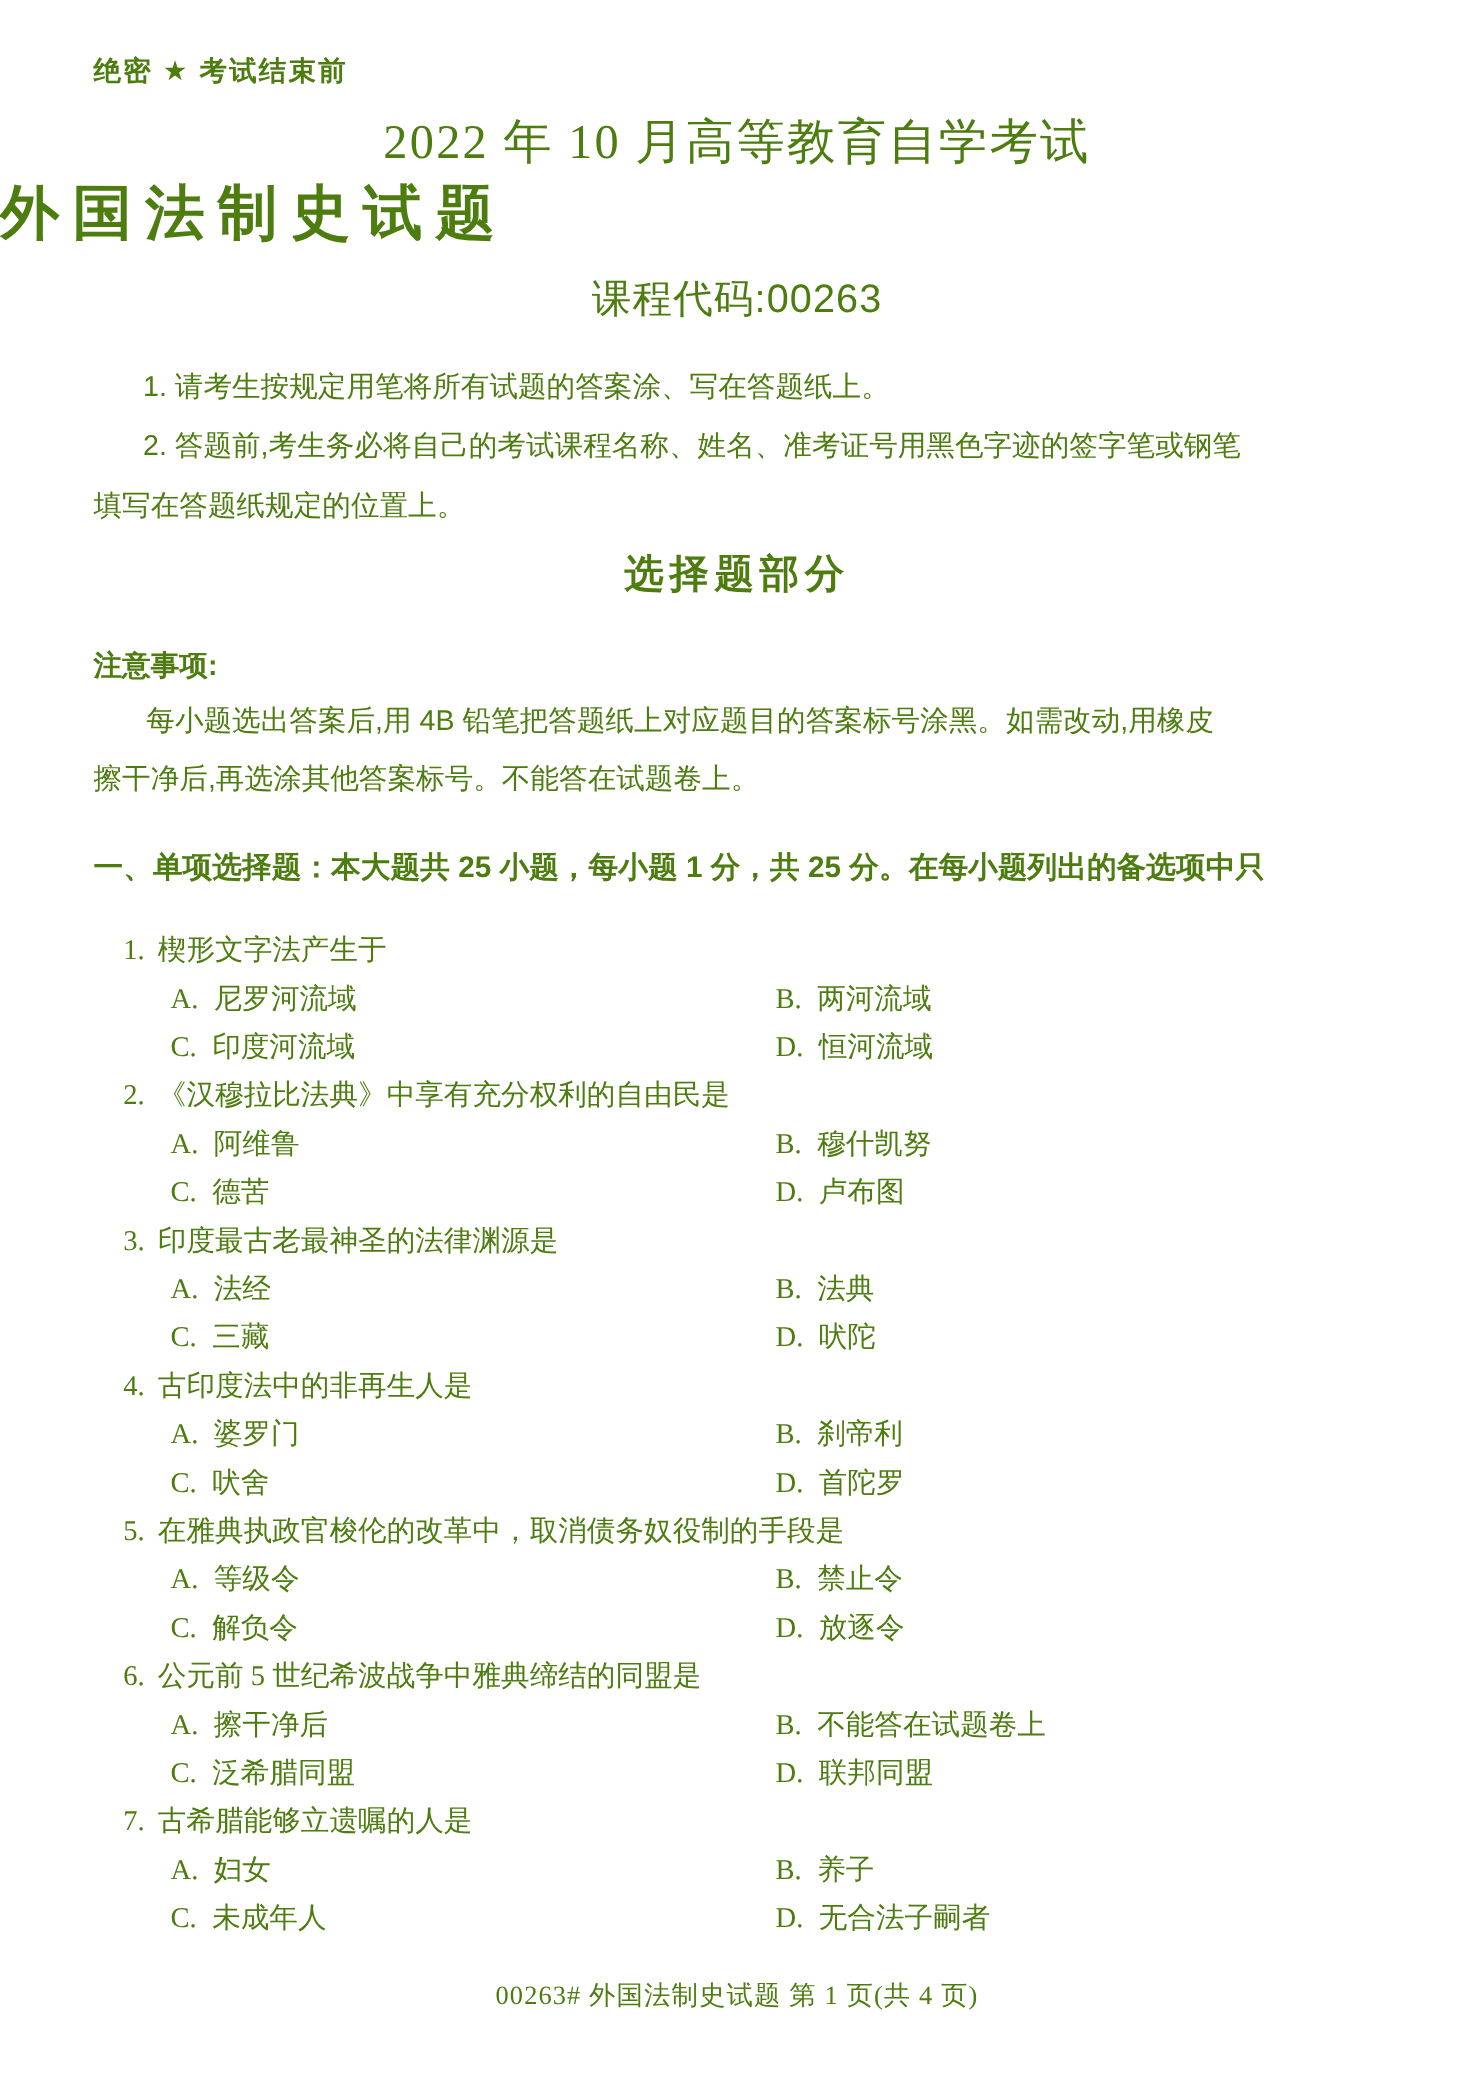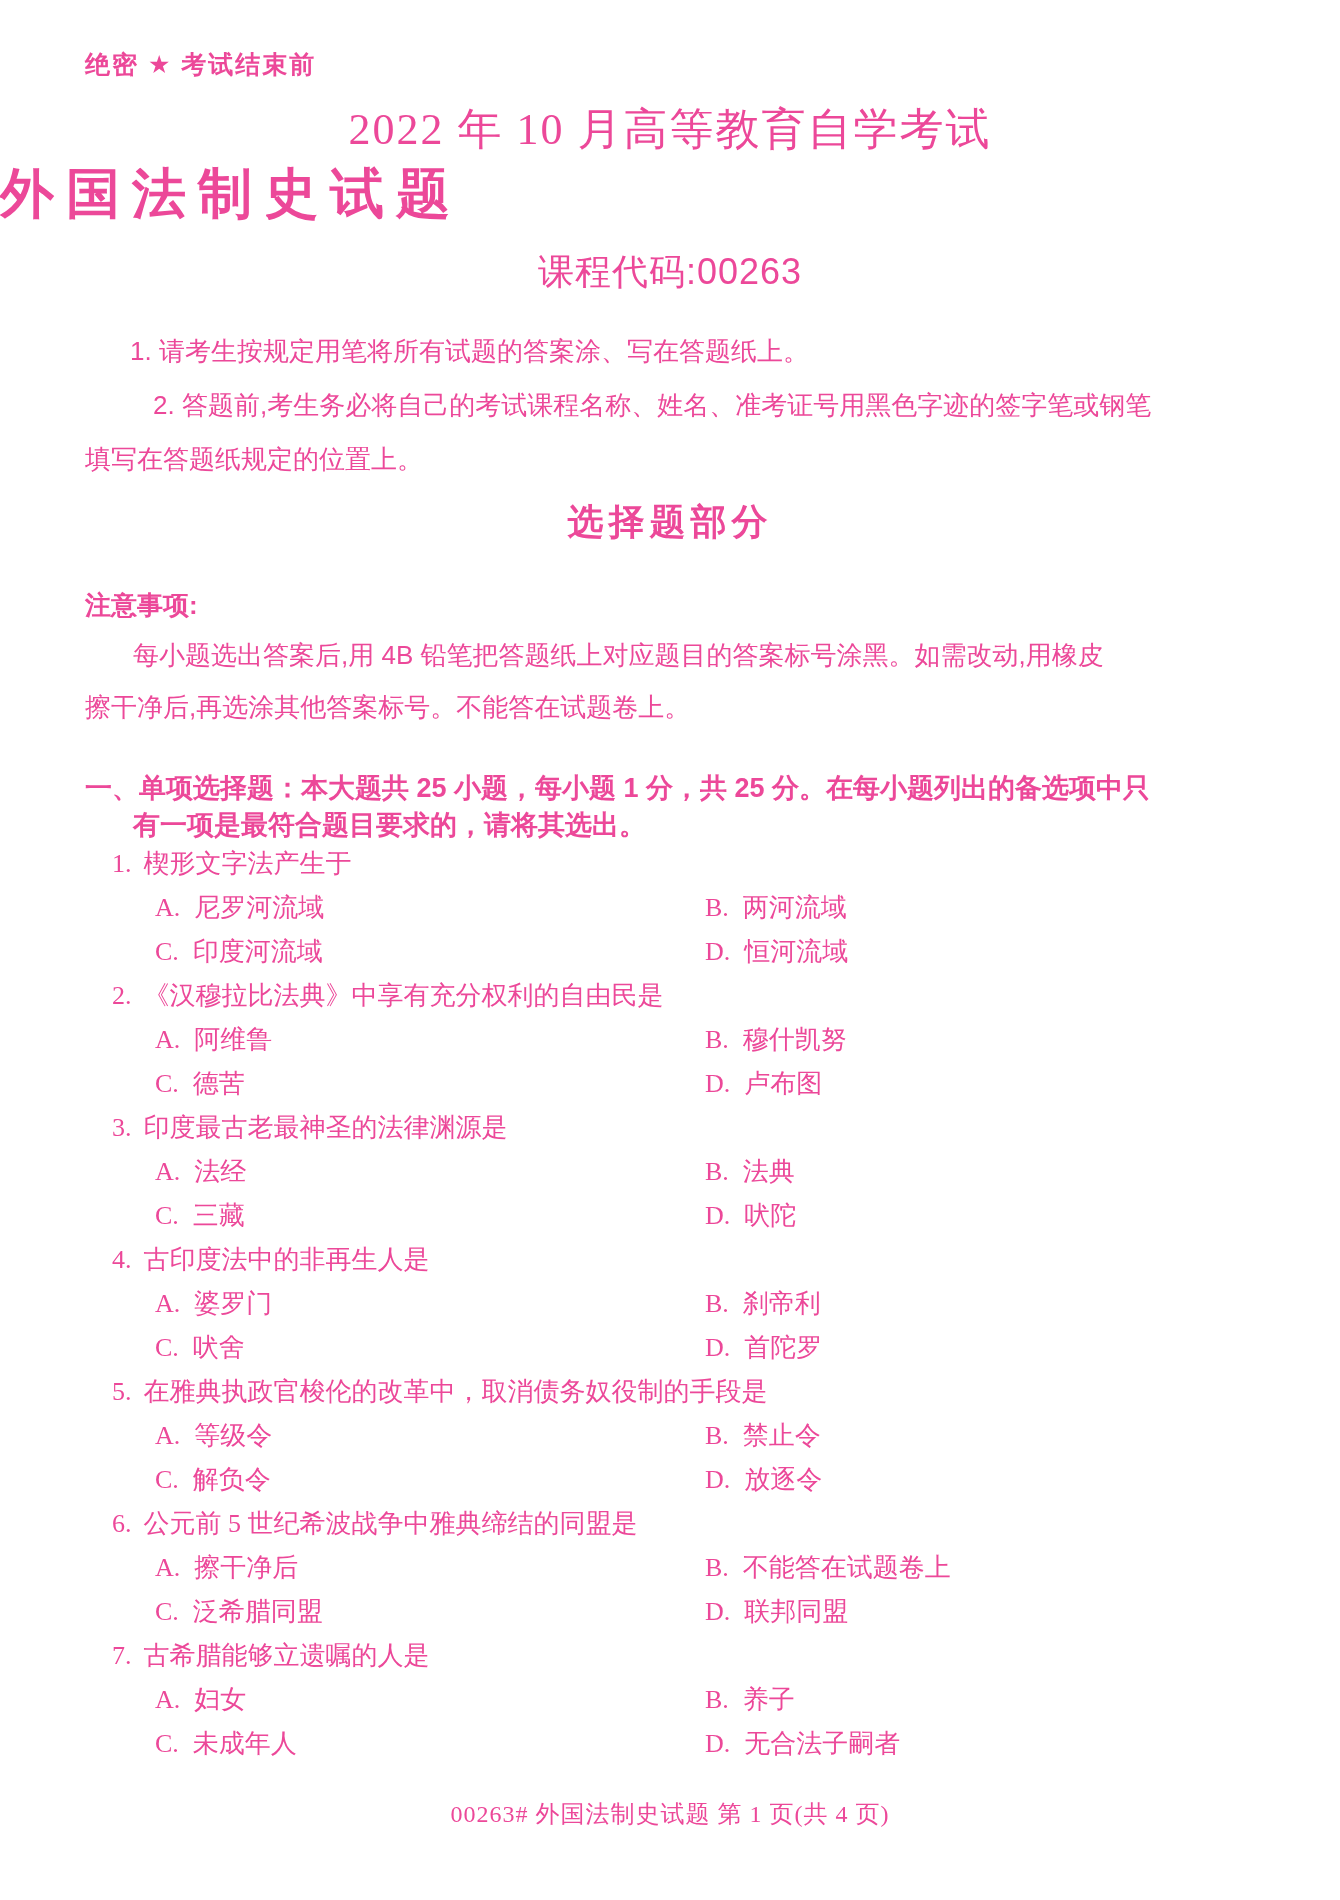--- a/index.html
+++ b/index.html
@@ -1,35 +1,35 @@
 <!DOCTYPE html>
 <html><head>
 <meta charset="utf-8">
 <style>
   html,body{margin:0;padding:0;background:#ffffff;}
   #page{
     position:relative;
     width:1340px;
     height:1900px;
     background:#ffffff;
-    color:#ec4899;
+    color:#4d7c0f;
     overflow:hidden;
   }
   .sans{font-family:"Liberation Sans","DejaVu Sans",sans-serif;}
   .serif{font-family:"Liberation Serif","DejaVu Serif",serif;}
   .abs{position:absolute;white-space:nowrap;}
 
   .secret{top:48px;left:85px;font-size:25px;font-weight:bold;letter-spacing:2px;}
   .title1{top:100px;left:0;width:100%;text-align:center;font-size:44px;letter-spacing:2px;}
   .title2{top:158px;left:0;width:100%;font-size:54px;font-weight:bold;letter-spacing:12px;}
   .course{top:248px;left:0;width:100%;text-align:center;font-size:36px;font-weight:normal;letter-spacing:1px;}
 
   .inst{font-size:26px;line-height:31px;}
   .inst1{top:336px;left:130px;}
-  .inst2a{top:390px;left:130px;margin-left:23px;}
+  .inst2a{top:390px;left:130px;}
   .inst2b{top:444px;left:85px;}
 
   .choiceHeading{top:498px;left:0;width:100%;text-align:center;font-size:36px;font-weight:600;letter-spacing:5px;}
   .notesLabel{top:588px;left:85px;font-size:26px;font-weight:600;text-align:center;}
   .noteL1{top:638px;left:133px;font-size:26px;}
   .noteL2{top:690px;left:85px;font-size:26px;}
 
   .partH{font-size:27px;font-weight:bold;}
   .partH1{top:770px;left:85px;}
   .partH2{top:807px;left:133px;}
@@ -57,21 +57,20 @@
   <div class="abs sans inst inst1">1. 请考生按规定用笔将所有试题的答案涂、写在答题纸上。</div>
   <div class="abs sans inst inst2a">2. 答题前,考生务必将自己的考试课程名称、姓名、准考证号用黑色字迹的签字笔或钢笔</div>
   <div class="abs sans choiceHeading">选择题部分</div>
 
   <div class="abs sans inst inst2b">填写在答题纸规定的位置上。</div>
   <div class="abs sans notesLabel">注意事项:</div>
   <div class="abs sans noteL1">每小题选出答案后,用 4B 铅笔把答题纸上对应题目的答案标号涂黑。如需改动,用橡皮</div>
   <div class="abs sans noteL2">擦干净后,再选涂其他答案标号。不能答在试题卷上。</div>
 
   <div class="abs sans partH partH1">一、单项选择题：本大题共 25 小题，每小题 1 分，共 25 分。在每小题列出的备选项中只</div>
-  <div class="abs sans partH partH2">有一项是最符合题目要求的，请将其选出。</div>
 
   <div class="abs serif qline" style="top:846px">
     <span class="qnum">1.</span><span>楔形文字法产生于</span>
   </div>
   <div class="abs serif optrow" style="top:890px">
     <span class="optA"><span class="olabel">A.</span><span>尼罗河流域</span></span>
     <span class="optB"><span class="olabel">B.</span><span>两河流域</span></span>
   </div>
   <div class="abs serif optrow" style="top:934px">
     <span class="optA"><span class="olabel">C.</span><span>印度河流域</span></span>

